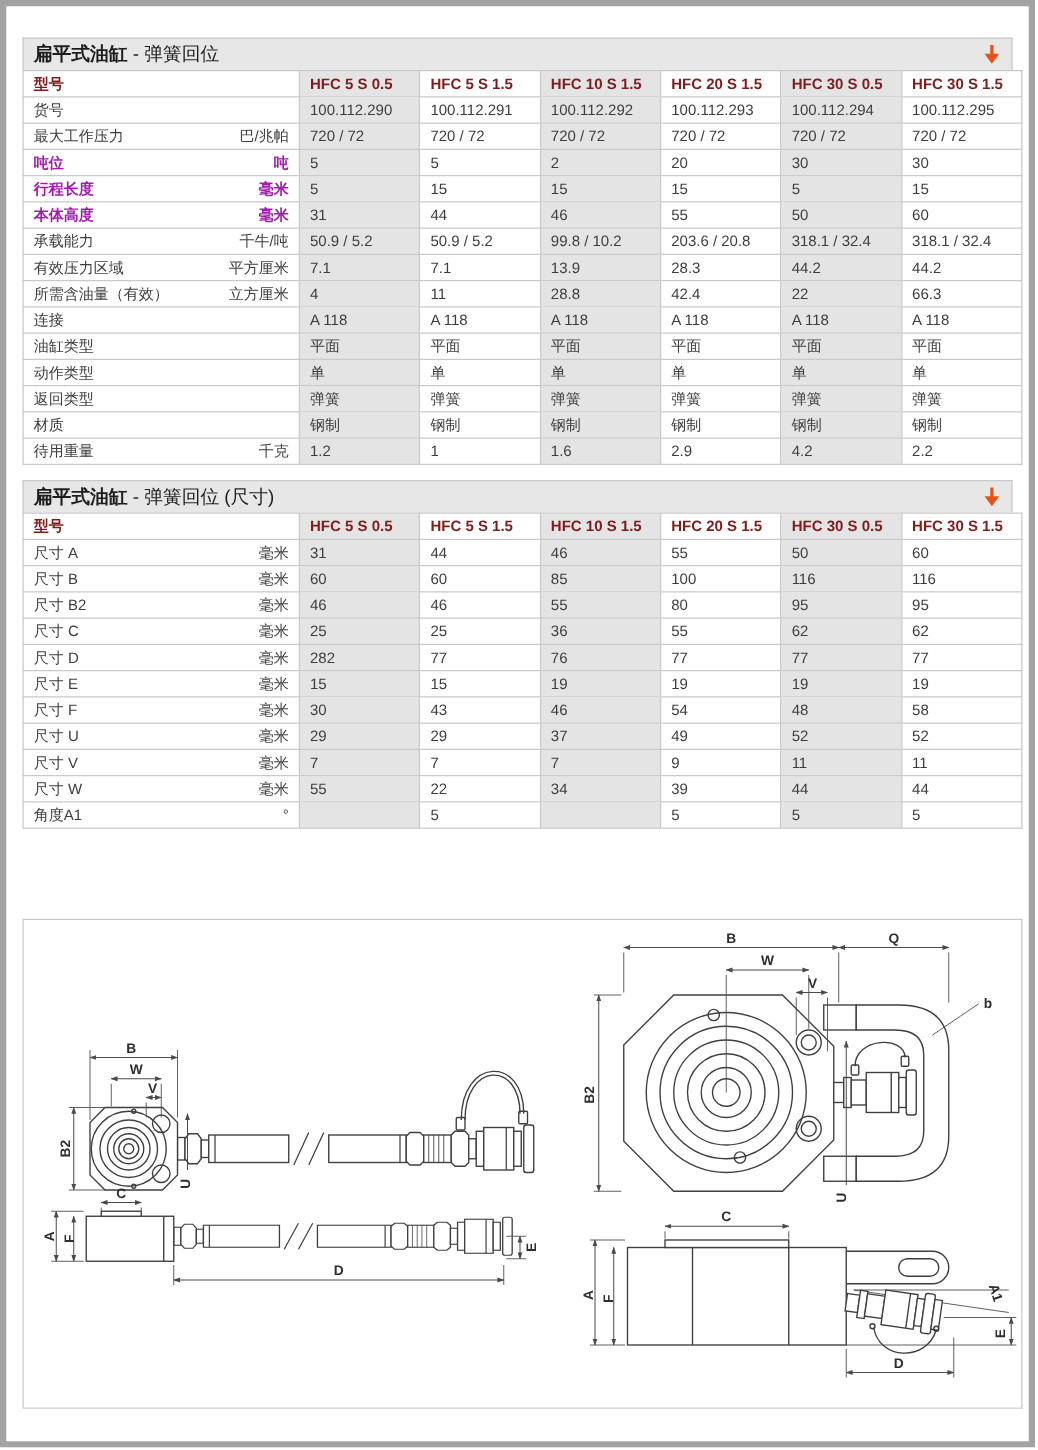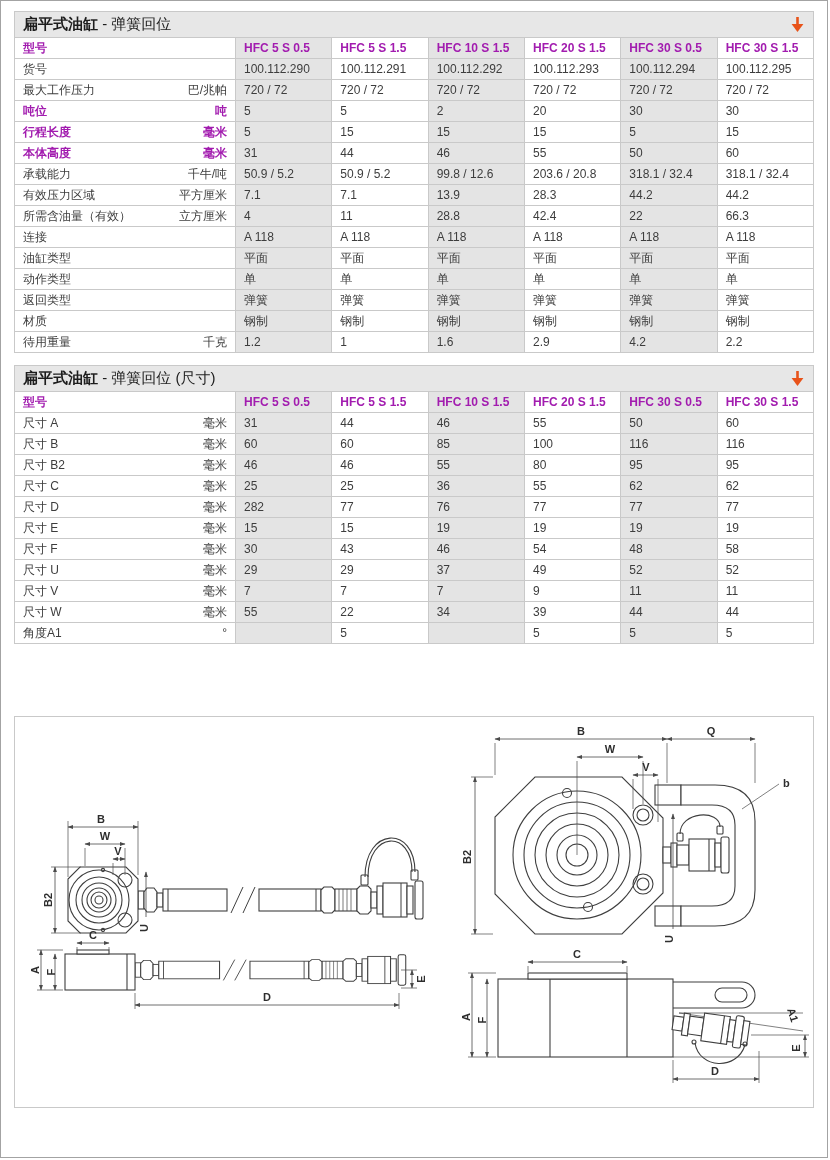--- a/index.html
+++ b/index.html
@@ -1,26 +1,26 @@
 <!DOCTYPE html>
 <html><head>
 <meta charset="utf-8">
 <style>
   html,body{margin:0;padding:0;background:#fff;font-family:"Liberation Sans","DejaVu Sans",sans-serif;}
-  #page{width:828px;height:1158px;border:1px solid #a3a3a3;background:#fff;box-sizing:border-box;padding:10px 13px 0 13px;}
+  #page{width:828px;height:1158px;border:5px solid #a3a3a3;background:#fff;box-sizing:border-box;padding:25px 13px 0 13px;}
   section.spec{margin-bottom:12px;}
   .titlebar{display:flex;justify-content:space-between;align-items:center;background:#e7e7e7;
     border:1px solid #c9c9c9;border-bottom:none;padding:2px 8px;height:21px;}
   .t-main{font-size:15px;font-weight:bold;color:#1d1d1d;}
   .t-sub{font-size:15px;font-weight:normal;color:#1d1d1d;white-space:pre;}
   .arrowlink{display:inline-flex;align-items:center;cursor:pointer;}
   table.spec-table{border-collapse:collapse;table-layout:fixed;width:800px;}
   .spec-table th,.spec-table td{border:1px solid #c9c9c9;padding:2px 8px;font-size:12px;
     line-height:16px;color:#3d3d3d;text-align:left;overflow:hidden;white-space:nowrap;}
-  .spec-table th{font-weight:bold;color:#a21caf;}
+  .spec-table th{font-weight:bold;color:#7f1d1d;}
   .spec-table .lblcol{width:204px;}
   .spec-table .shade{background:#e4e4e4;}
   .lbl{float:left;}
   .unit{float:right;}
   .b{font-weight:bold;color:#a21caf;}
   #drawwrap{margin-top:72px;border:1px solid #c9c9c9;width:798px;height:390px;background:#fff;}
   
   .shape{fill:#fff;stroke:#3f3f3f;stroke-width:1.1;}
   .sline{stroke:#3f3f3f;stroke-width:1.1;fill:none;}
   .thin{stroke:#4a4a4a;stroke-width:0.7;fill:none;}
@@ -118,21 +118,21 @@
             <td class="val shade">50</td>
             <td class="val">60</td>
           </tr>
           <tr>
             <td class="lblcell">
               <span class="lbl">承载能力</span>
               <span class="unit">千牛/吨</span>
             </td>
             <td class="val shade">50.9 / 5.2</td>
             <td class="val">50.9 / 5.2</td>
-            <td class="val shade">99.8 / 12.6</td>
+            <td class="val shade">99.8 / 10.2</td>
             <td class="val">203.6 / 20.8</td>
             <td class="val shade">318.1 / 32.4</td>
             <td class="val">318.1 / 32.4</td>
           </tr>
           <tr>
             <td class="lblcell">
               <span class="lbl">有效压力区域</span>
               <span class="unit">平方厘米</span>
             </td>
             <td class="val shade">7.1</td>

